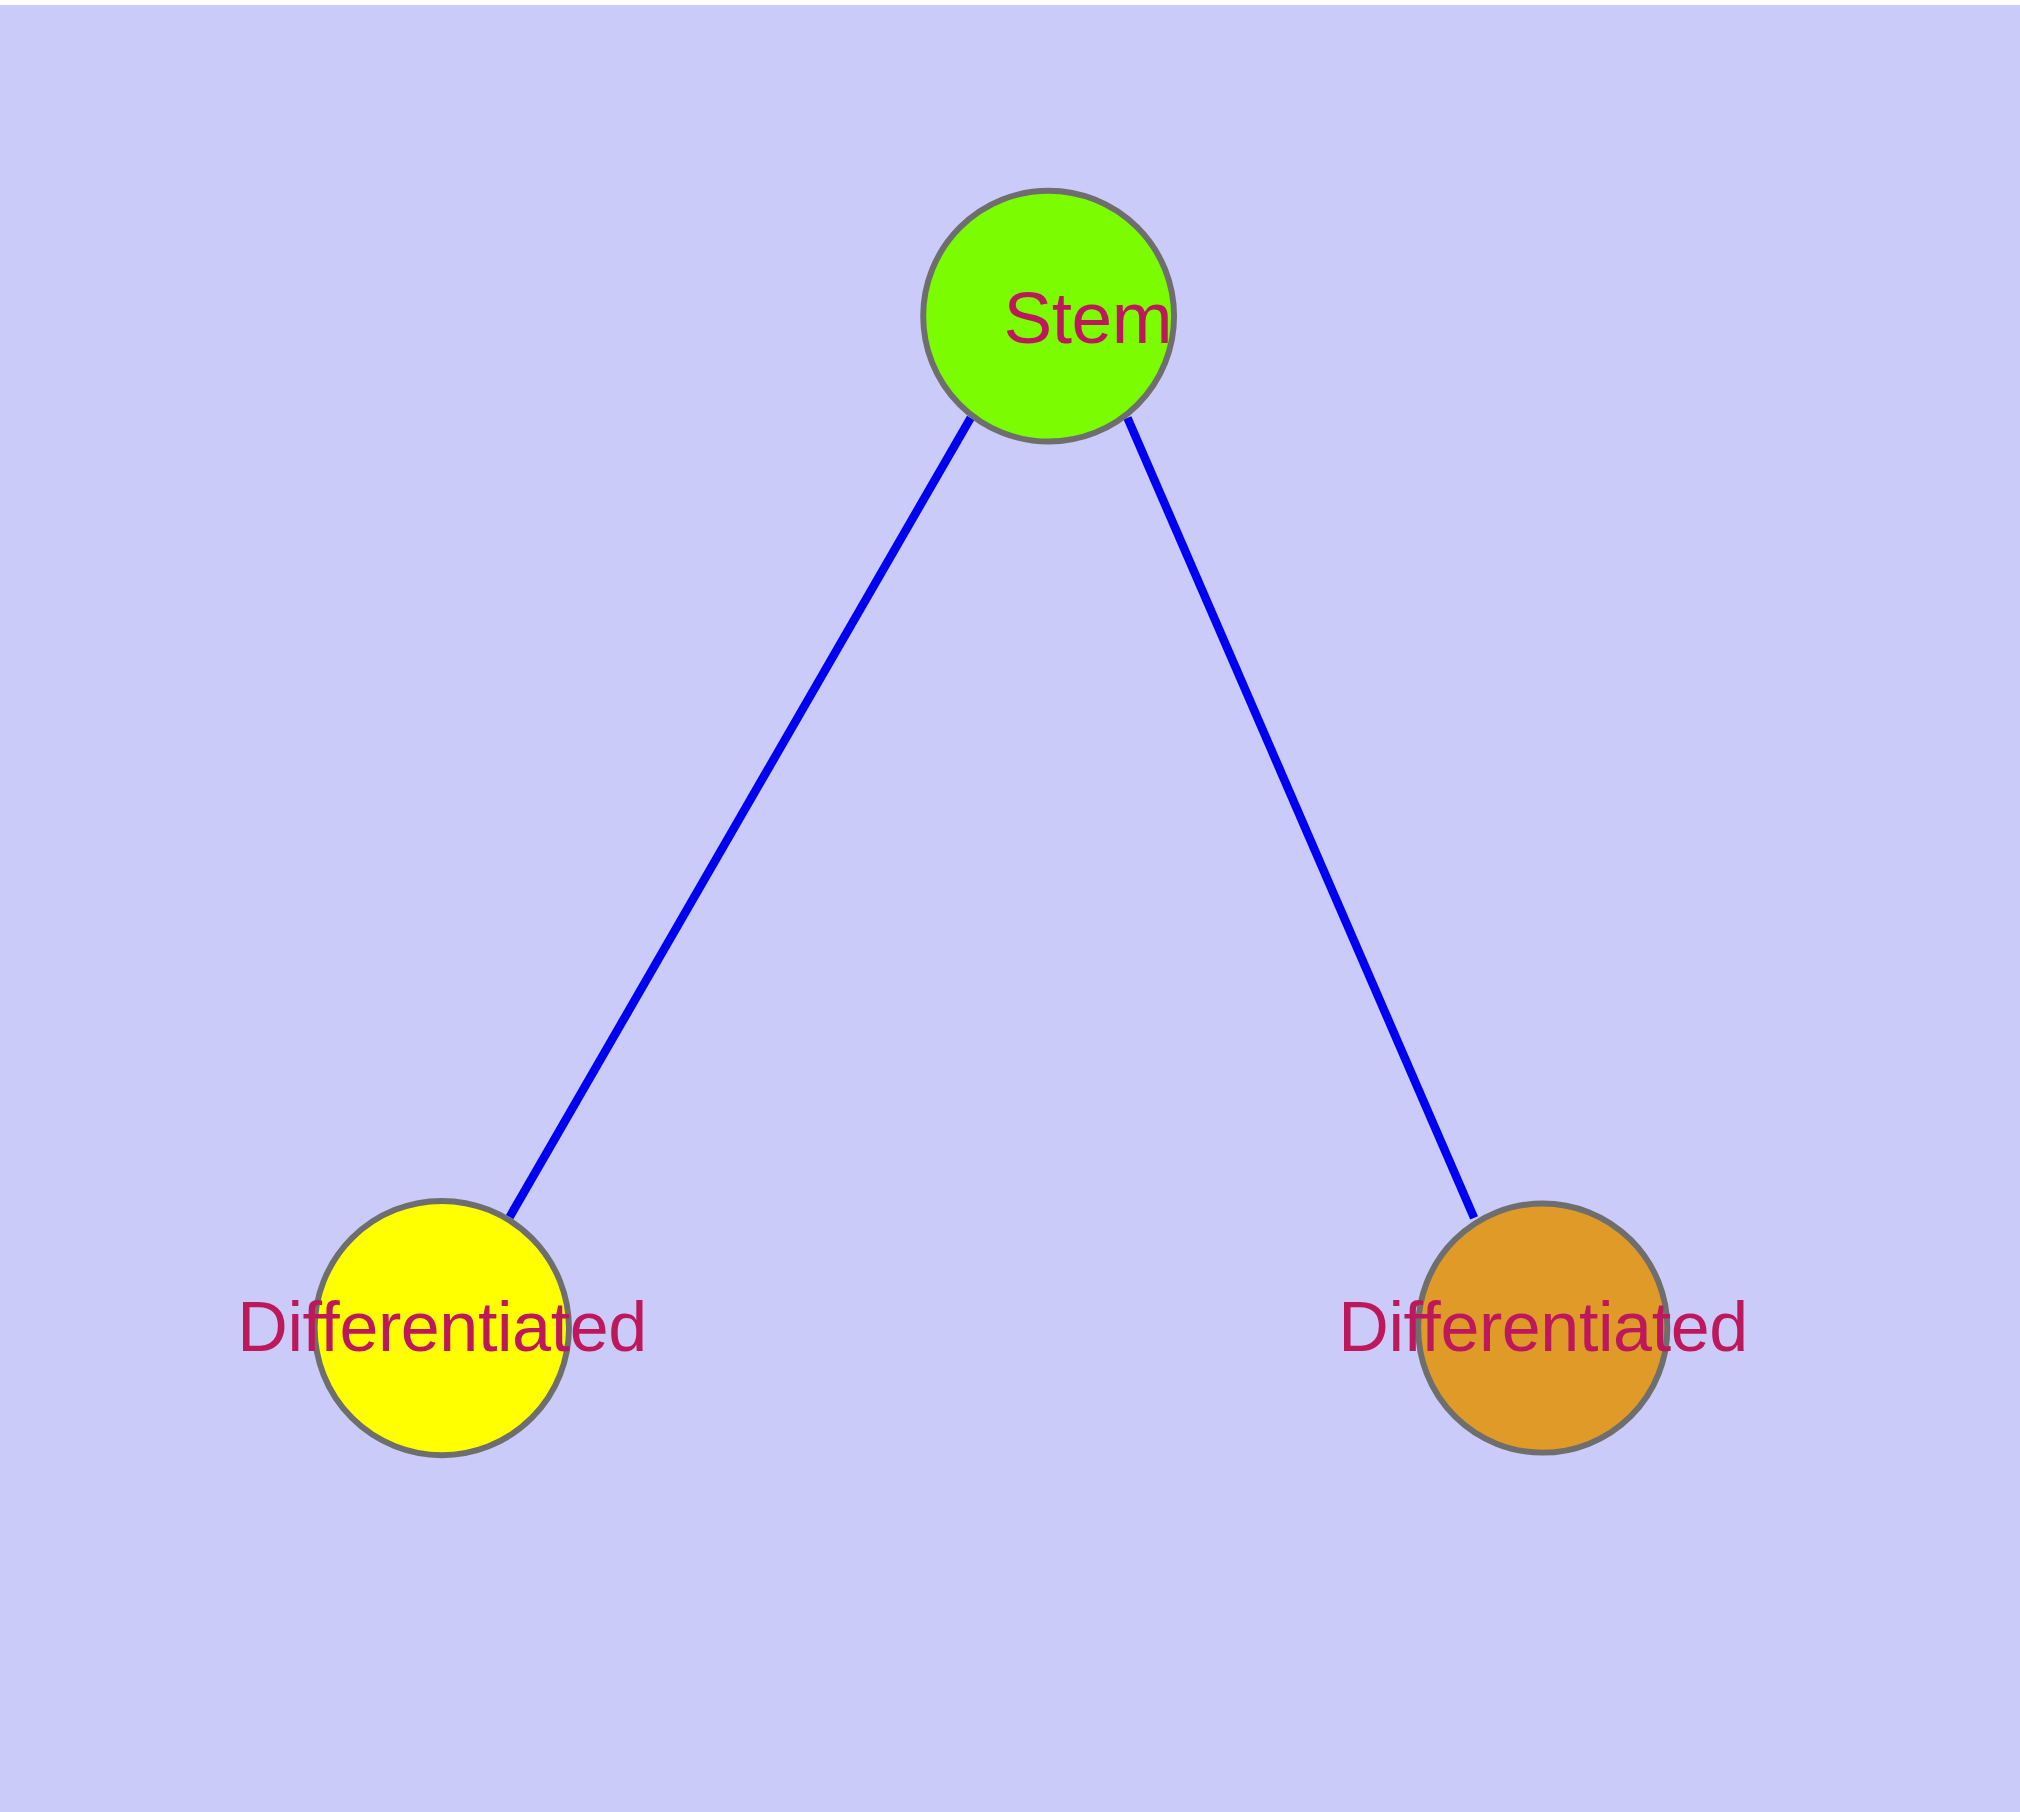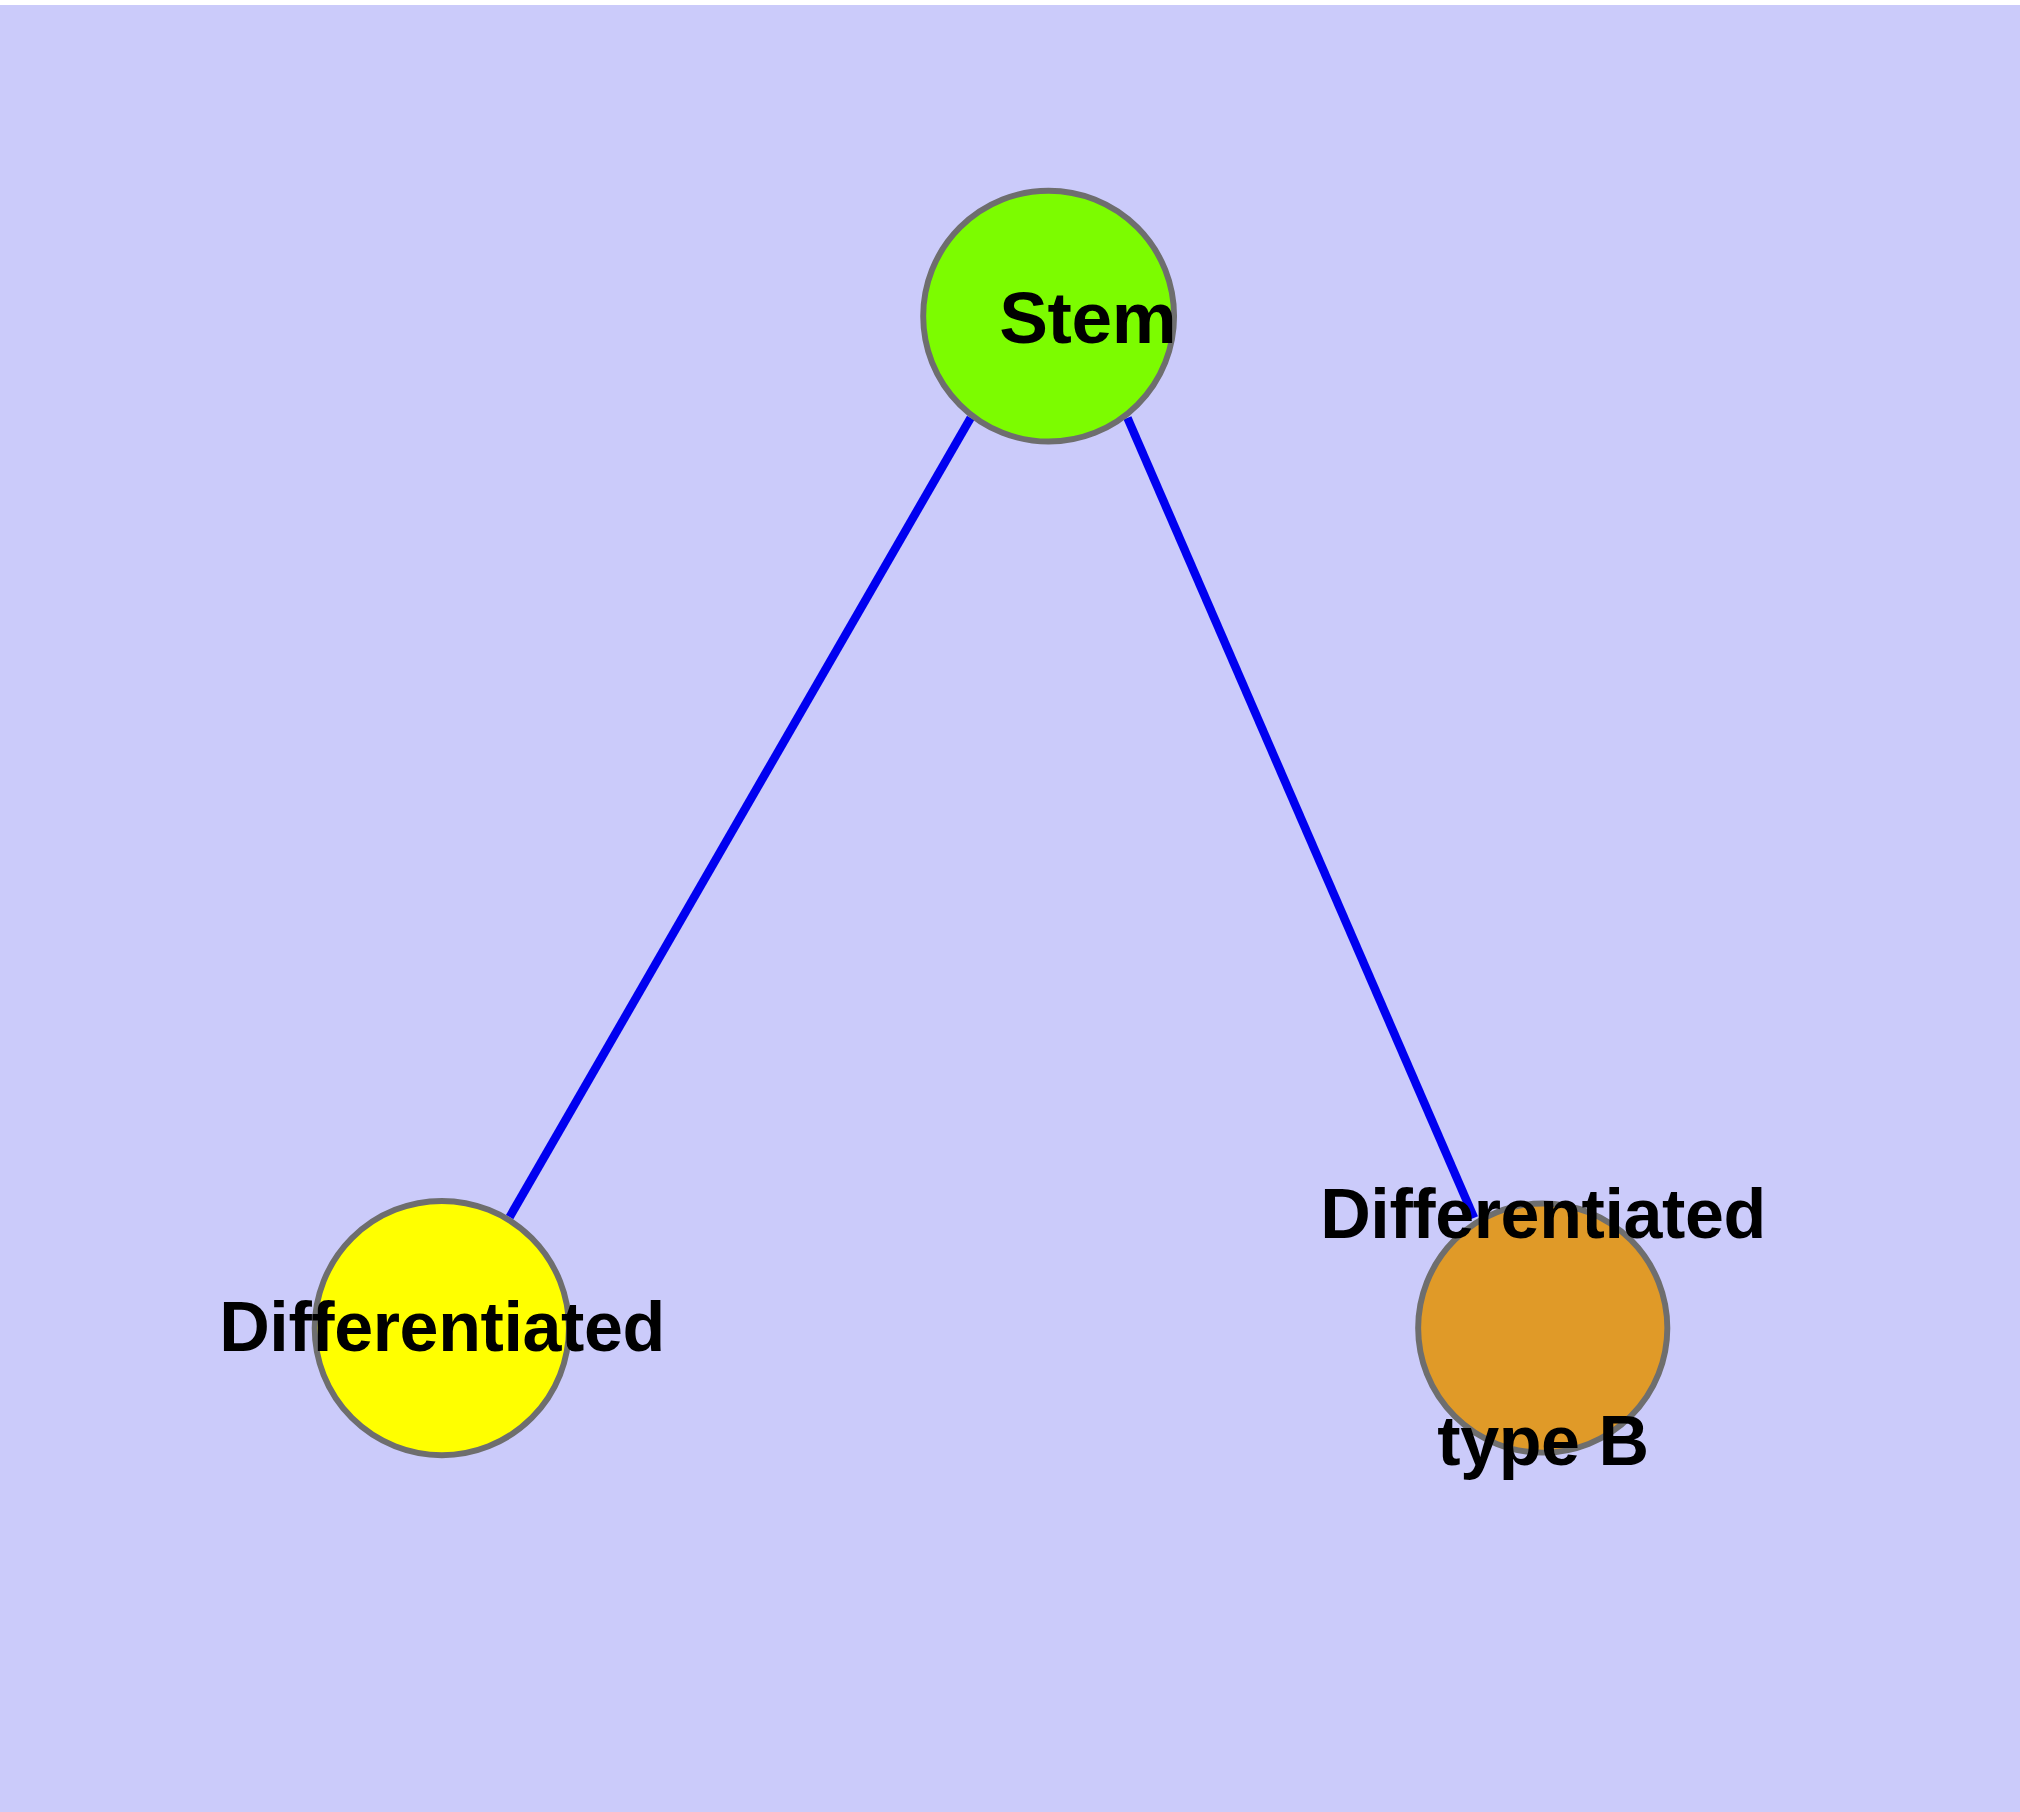--- a/index.html
+++ b/index.html
@@ -27,22 +27,22 @@
   #graph-svg {
     position: absolute;
     left: 0;
     top: 0;
     width: 2021px;
     height: 1812px;
   }
   .node-label {
     position: absolute;
     font-family: "Liberation Sans", sans-serif;
-    font-weight: bold;
-    color: #000000;
+    font-weight: normal;
+    color: #be185d;
     text-align: center;
     white-space: pre;
     line-height: 1.08;
     letter-spacing: -0.4px;
     transform: translate(-50%, -50%);
     pointer-events: none;
   }
   .node-label.root {
     font-size: 73px;
   }
@@ -74,17 +74,16 @@
   <div class="node-label root" style="left:1048px; top:318px;">
     <span>Stem</span>
   </div>
 
   <div class="node-label leaf" style="left:442px; top:1328px;">
     <div>Differentiated</div>
   </div>
 
   <div class="node-label leaf" style="left:1543px; top:1328px;">
     <div>Differentiated</div>
-    <div>type B</div>
   </div>
 
 </div>
 
 
 </body></html>

